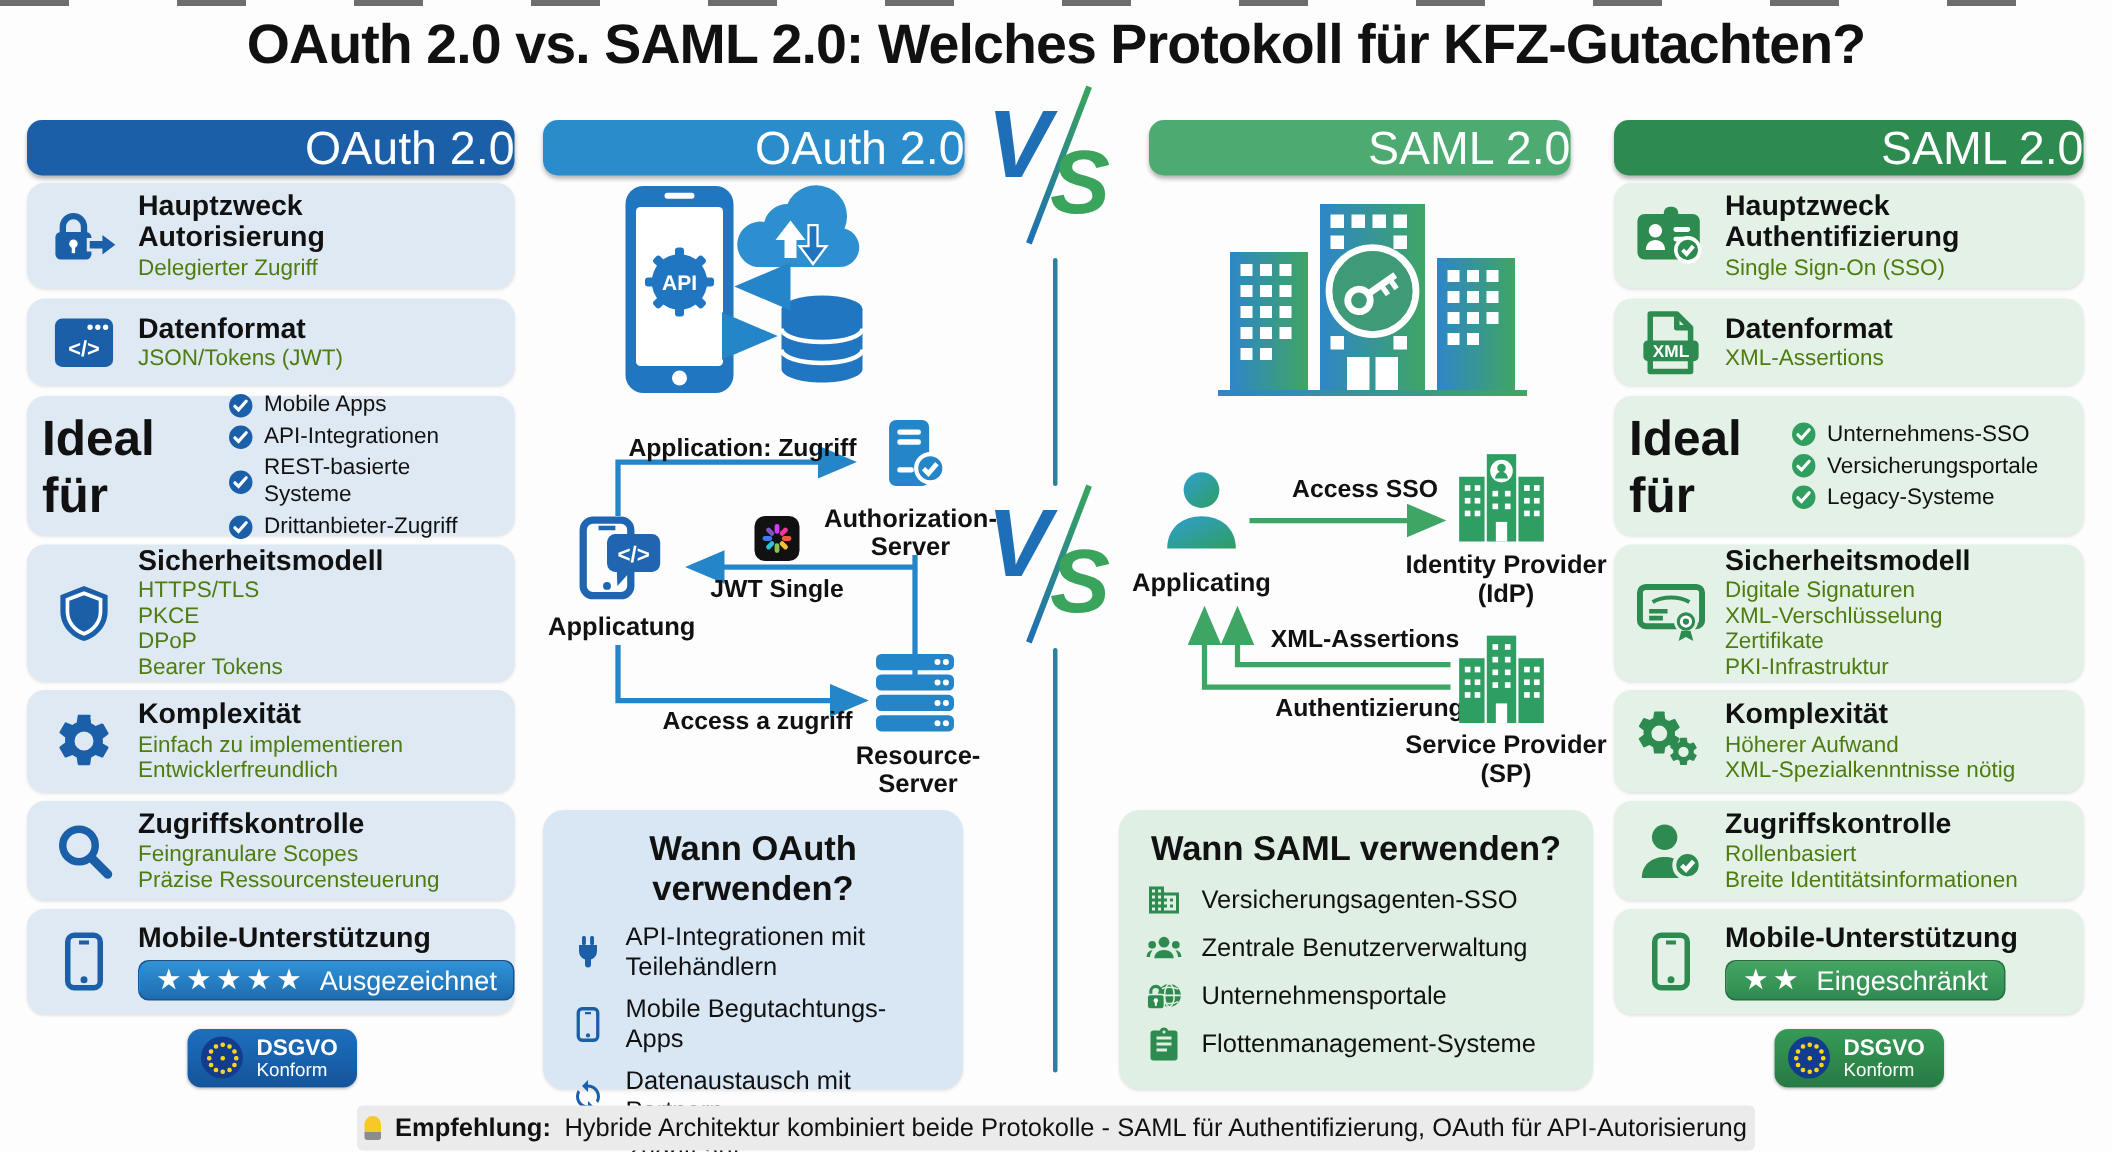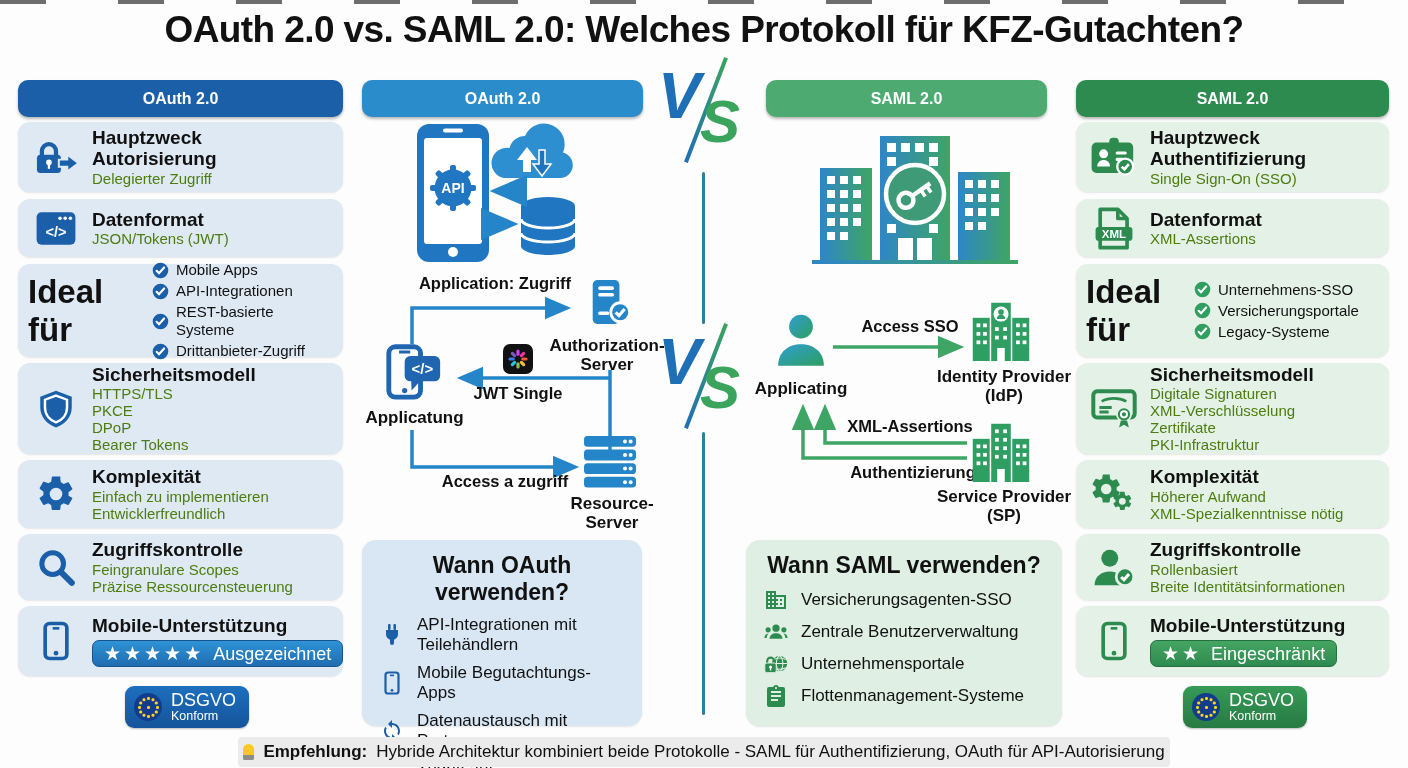--- a/index.html
+++ b/index.html
@@ -1,22 +1,22 @@
 <!DOCTYPE html>
 <html><head>
 <meta charset="utf-8">
 <style>
   html,body{margin:0;padding:0;background:#fff;font-family:"Liberation Sans",sans-serif;color:#111}
   .page{position:relative;width:1408px;height:768px;background:#fdfdfd;overflow:hidden}
   .topstrip{position:absolute;top:0;left:0;width:100%;height:4px;
     background:repeating-linear-gradient(90deg,#4a4a4a 0 46px,transparent 46px 118px);opacity:.8}
   .title{position:absolute;top:9px;left:0;width:100%;text-align:center;font-size:37px;font-weight:800;letter-spacing:-.6px}
   
-  .hdr{position:absolute;top:80px;height:37px;border-radius:10px;color:#fff;font-size:16px;font-weight:700;
-       text-align:center;line-height:37px;box-shadow:0 2px 3px rgba(0,0,0,.28)}
+  .hdr{position:absolute;top:80px;height:37px;border-radius:10px;color:#fff;font-size:31px;font-weight:400;
+       text-align:right;line-height:37px;box-shadow:0 2px 3px rgba(0,0,0,.28)}
   .h1{left:18px;width:325px;background:#1a5fa8}
   .h2{left:362px;width:281px;background:#2b8ccb}
   .h3{left:766px;width:281px;background:#4dab72}
   .h4{left:1076px;width:313px;background:#2e8b50}
   
   .card{position:absolute;border-radius:12px;display:flex;align-items:center;gap:8px;padding:0 10px;
         box-sizing:border-box;box-shadow:0 1px 2px rgba(0,0,0,.10)}
   .card.blue{background:#dfe9f4;left:18px;width:325px}
   .card.green{background:#e4f1e7;left:1076px;width:313px}
   .cicon{width:56px;flex:none;display:flex;align-items:center;justify-content:center}
@@ -39,21 +39,21 @@
   
   .dsgvo{position:absolute;display:flex;align-items:center;gap:9px;border-radius:9px;padding:5px 13px 5px 9px;color:#fff;
          box-shadow:0 1px 2px rgba(0,0,0,.25)}
   .dsgvo.blue{background:linear-gradient(#1d6fbe,#15549b)}
   .dsgvo.green{background:linear-gradient(#379a57,#277a43)}
   .eu{width:28px;height:28px;border-radius:50%;background:#123c8c;position:relative;flex:none}
   .eu i{position:absolute;left:13px;top:13px;width:2.6px;height:2.6px;border-radius:50%;background:#ffd617;
     box-shadow:0 -9px #ffd617,4.5px -7.8px #ffd617,7.8px -4.5px #ffd617,9px 0 #ffd617,7.8px 4.5px #ffd617,
     4.5px 7.8px #ffd617,0 9px #ffd617,-4.5px 7.8px #ffd617,-7.8px 4.5px #ffd617,-9px 0 #ffd617,
     -7.8px -4.5px #ffd617,-4.5px -7.8px #ffd617}
-  .dsgvo .t1{font-size:18px;font-weight:400;line-height:1.05}
+  .dsgvo .t1{font-size:15px;font-weight:700;line-height:1.05}
   .dsgvo .t2{font-size:12.5px;line-height:1.05}
   
   .wbox{position:absolute;top:540px;height:186px;border-radius:14px;box-sizing:border-box;padding:10px 14px;
         box-shadow:0 1px 2px rgba(0,0,0,.10)}
   .wbox.blue{left:362px;width:280px;background:#d9e7f4}
   .wbox.green{left:746px;width:316px;background:#dfefe3}
   .wtitle{font-size:23px;font-weight:800;text-align:center;margin:2px 0 9px}
   .wrow{display:flex;align-items:center;gap:13px;margin:8px 4px;font-size:17px}
   .wrow svg{width:24px;height:24px;flex:none}
   .wbox.blue .wrow svg{color:#1a5fa8}
@@ -463,21 +463,21 @@
     <path d="M96 104h20" stroke="#2176c1" stroke-width="5" marker-end="url(#mb)"></path>
   </svg>
 
   <div class="flow" style="left:360px;top:270px;width:312px;height:265px">
     <svg class="wires" width="312" height="265">
       <path d="M52 74 V38 H206" fill="none" stroke="#2486c8" stroke-width="3.5" marker-end="url(#mb)"></path>
       <path d="M250 100 V186" fill="none" stroke="#2486c8" stroke-width="3.5"></path>
       <path d="M250 108 H102" fill="none" stroke="#2486c8" stroke-width="3.5" marker-end="url(#mb)"></path>
       <path d="M52 160 V197 H214" fill="none" stroke="#2486c8" stroke-width="3.5" marker-end="url(#mb)"></path>
     </svg>
-    <div class="flabel" style="left:50px;top:4px;width:170px">Application: Zugriff</div>
+    <div class="flabel" style="left:50px;top:20px;width:170px">Application: Zugriff</div>
     <svg class="fnode" style="left:228px;top:2px;color:#2486c8" width="44" height="60" viewBox="0 0 28 30">
         <use href="#s-servertall"></use>
       </svg>
     <div class="nlabel" style="left:182px;top:66px;width:130px">
       <div>Authorization-</div>
       <div>Server</div>
     </div>
     <svg class="fnode" style="left:26px;top:70px;color:#2065b0" width="56" height="62" viewBox="0 0 30 32">
         <use href="#s-phonecode"></use>
       </svg>

